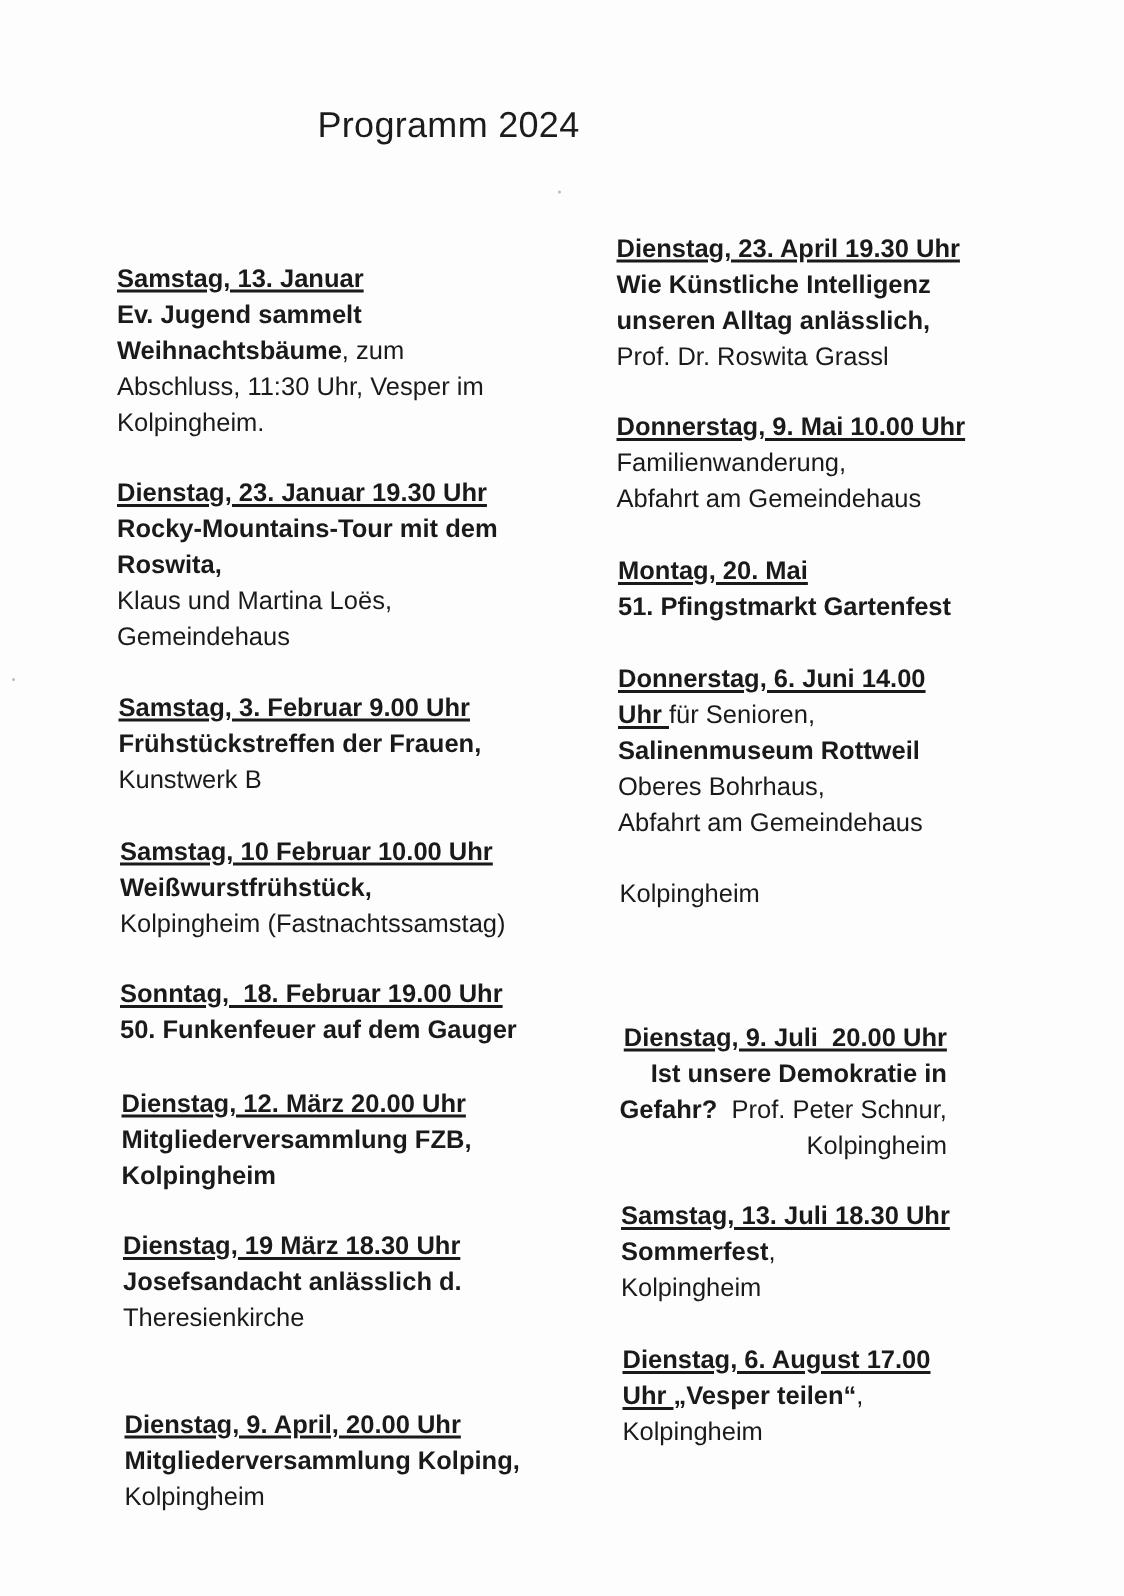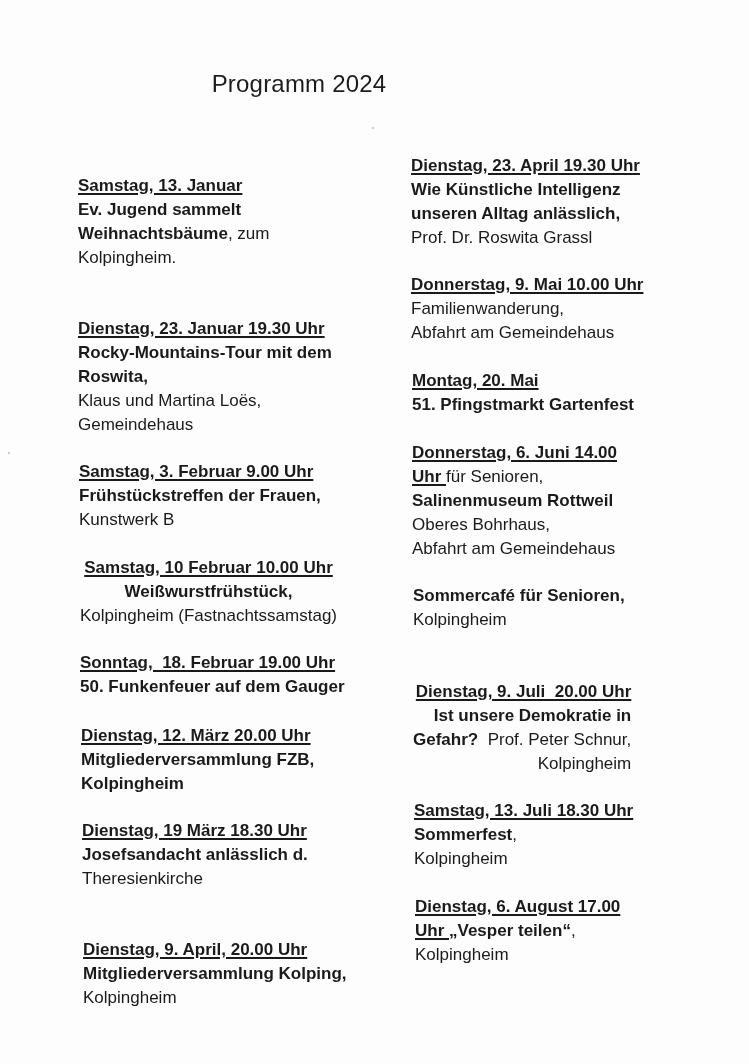--- a/index.html
+++ b/index.html
@@ -23,38 +23,39 @@
 </style>
 </head>
 <body>
 
 <div class="title">Programm 2024</div>
 
 <div class="entry" style="left:78px; top:174px;">
   <span class="date">Samstag, 13. Januar</span>
   <span class="line"><span class="b">Ev. Jugend sammelt</span></span>
   <span class="line"><span class="b">Weihnachtsbäume</span><span>, zum</span></span>
+  <span class="line"><span>Abschluss, 11:30 Uhr, Vesper im</span></span>
   <span class="line"><span>Kolpingheim.</span></span>
 </div>
 
 <div class="entry" style="left:78px; top:317px;">
   <span class="date">Dienstag, 23. Januar 19.30 Uhr</span>
   <span class="line"><span class="b">Rocky-Mountains-Tour mit dem</span></span>
   <span class="line"><span class="b">Roswita,</span></span>
   <span class="line"><span>Klaus und Martina Loës,</span></span>
   <span class="line"><span>Gemeindehaus</span></span>
 </div>
 
 <div class="entry" style="left:79px; top:460px;">
   <span class="date">Samstag, 3. Februar 9.00 Uhr</span>
   <span class="line"><span class="b">Frühstückstreffen der Frauen,</span></span>
   <span class="line"><span>Kunstwerk B</span></span>
 </div>
 
-<div class="entry" style="left:80px; top:556px;text-align:center;">
+<div class="entry" style="left:80px; top:556px;">
   <span class="date">Samstag, 10 Februar 10.00 Uhr</span>
   <span class="line"><span class="b">Weißwurstfrühstück,</span></span>
   <span class="line"><span>Kolpingheim (Fastnachtssamstag)</span></span>
 </div>
 
 <div class="entry" style="left:80px; top:651px;">
   <span class="date" style="white-space:pre;">Sonntag,  18. Februar 19.00 Uhr</span>
   <span class="line"><span class="b">50. Funkenfeuer auf dem Gauger</span></span>
 </div>
 
@@ -96,21 +97,20 @@
 
 <div class="entry" style="left:412px; top:441px;">
   <span class="date">Donnerstag, 6. Juni 14.00</span>
   <span class="line"><span class="u" style="white-space:pre;">Uhr </span><span>für Senioren,</span></span>
   <span class="line"><span class="b">Salinenmuseum Rottweil</span></span>
   <span class="line"><span>Oberes Bohrhaus,</span></span>
   <span class="line"><span>Abfahrt am Gemeindehaus</span></span>
 </div>
 
 <div class="entry" style="left:413px; top:584px;">
-  <span class="line"><span class="b">Sommercafé für Senioren,</span></span>
   <span class="line"><span>Kolpingheim</span></span>
 </div>
 
 <div class="entry" style="left:413px; top:680px;text-align:right;">
   <span class="date" style="white-space:pre;">Dienstag, 9. Juli  20.00 Uhr</span>
   <span class="line"><span class="b">Ist unsere Demokratie in</span></span>
   <span class="line"><span class="b">Gefahr?</span><span style="white-space:pre;">  Prof. Peter Schnur,</span></span>
   <span class="line"><span>Kolpingheim</span></span>
 </div>
 

